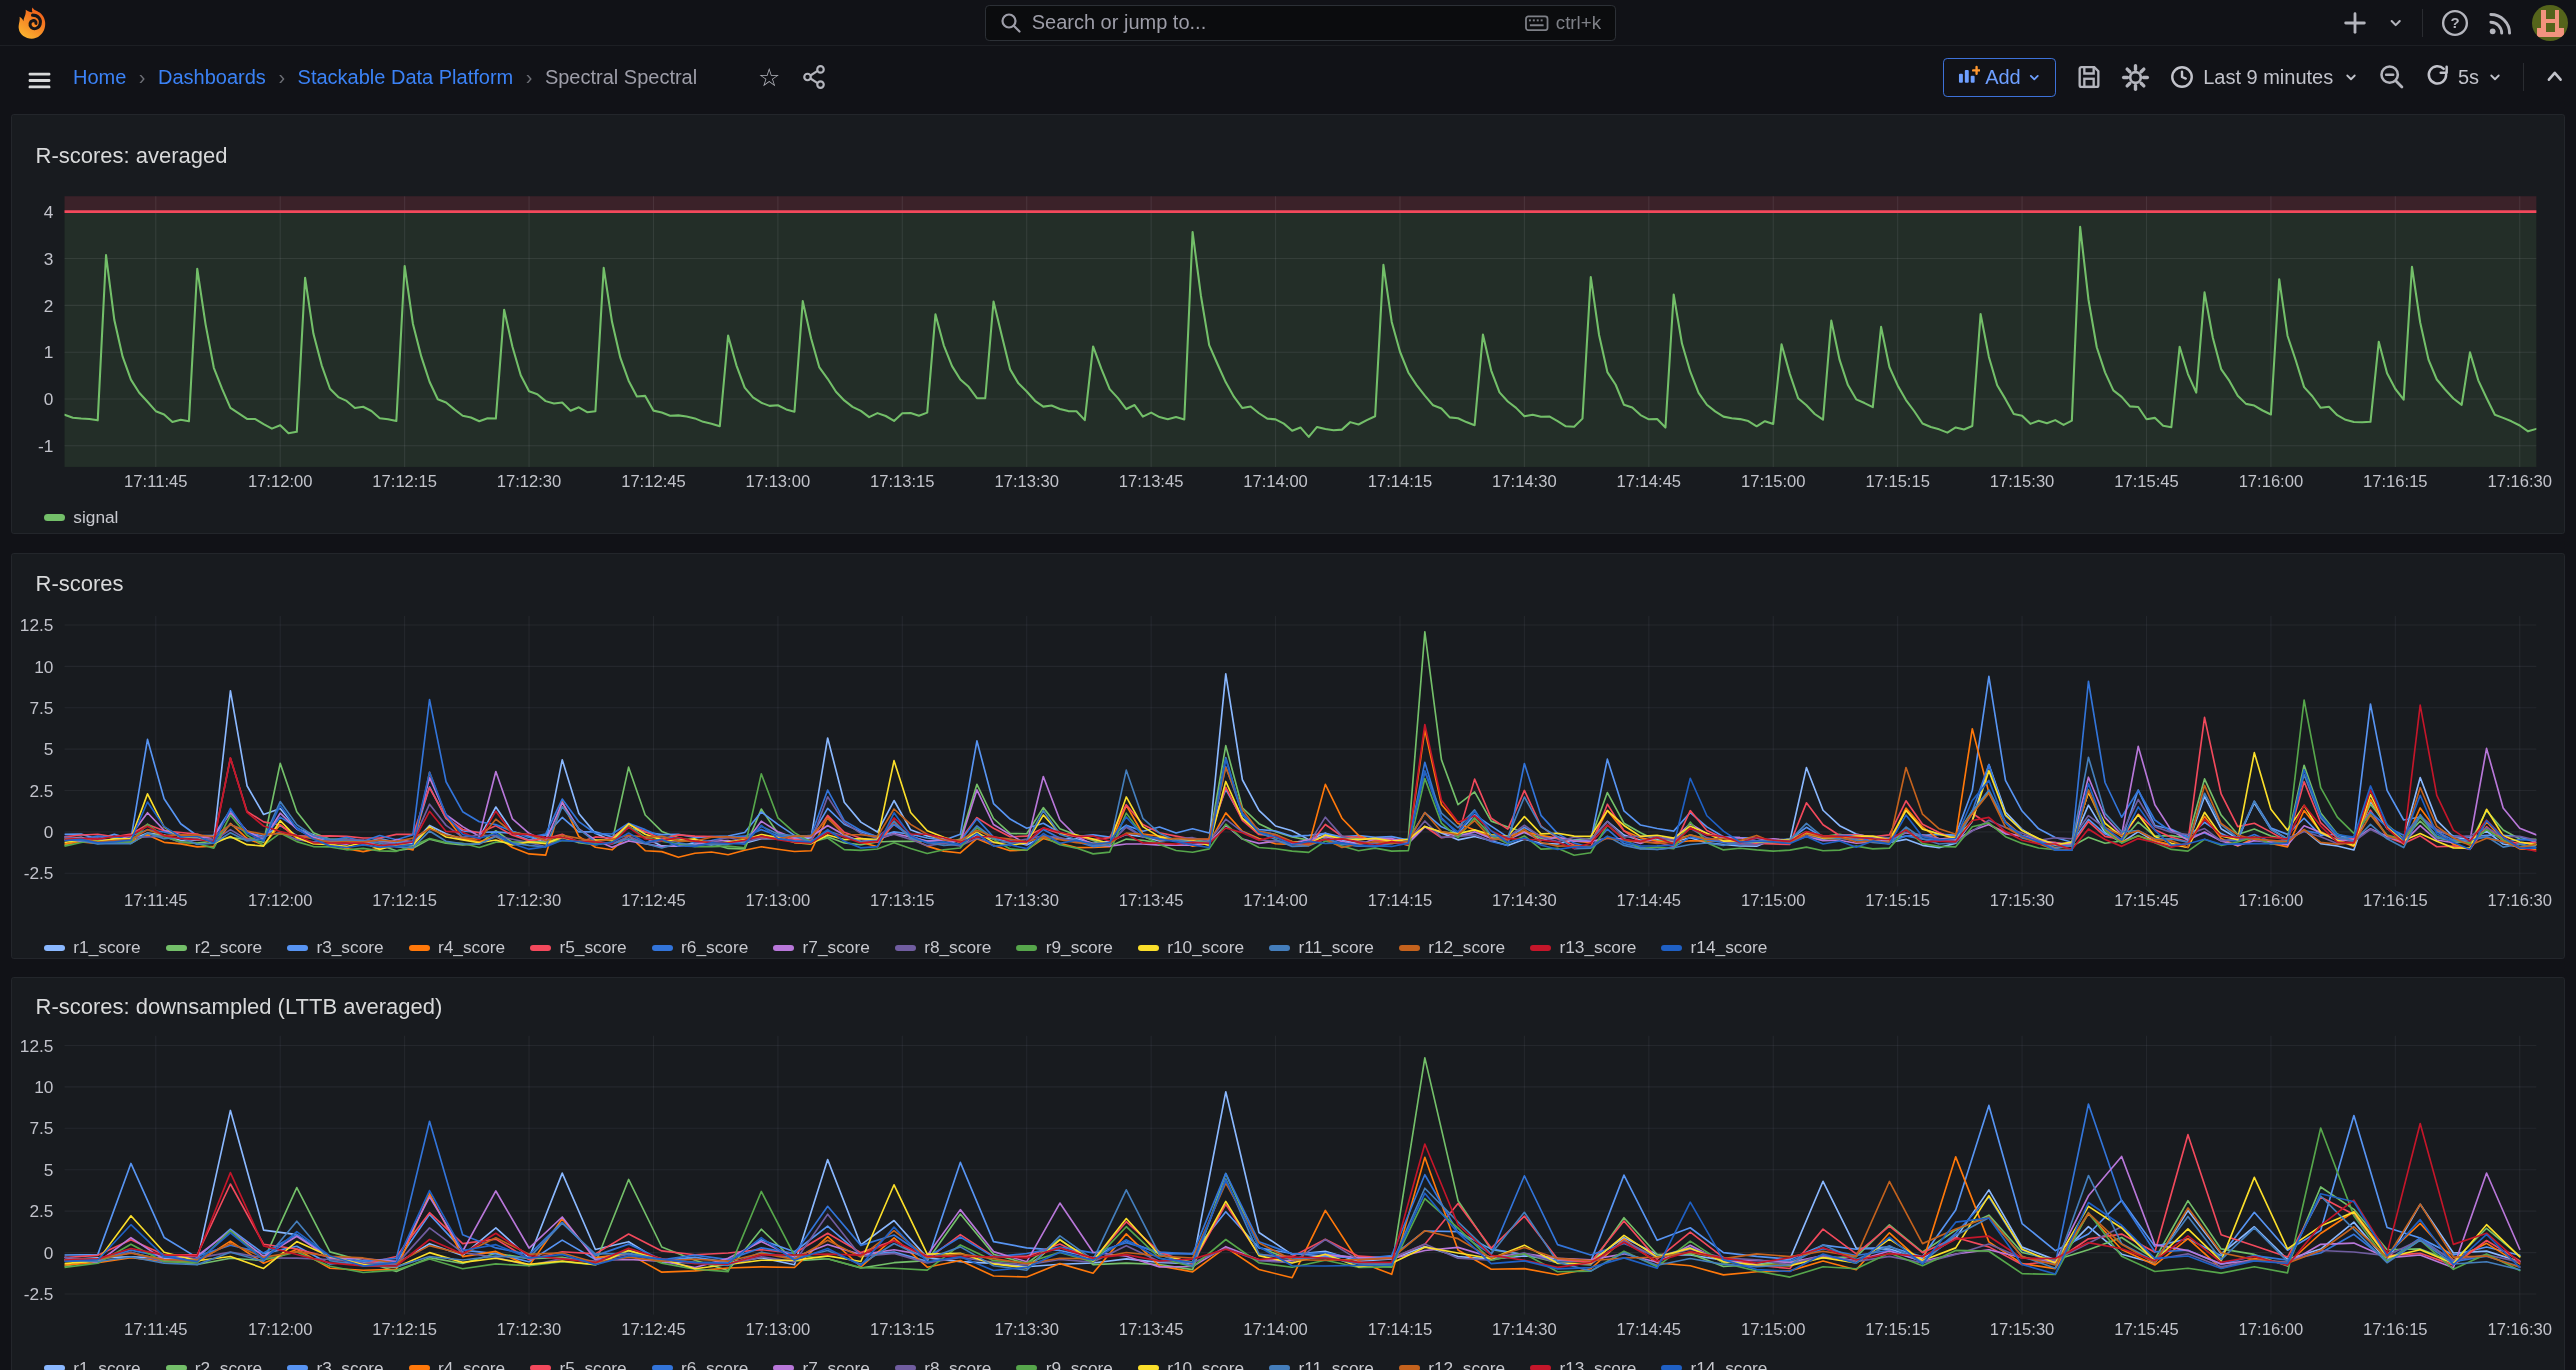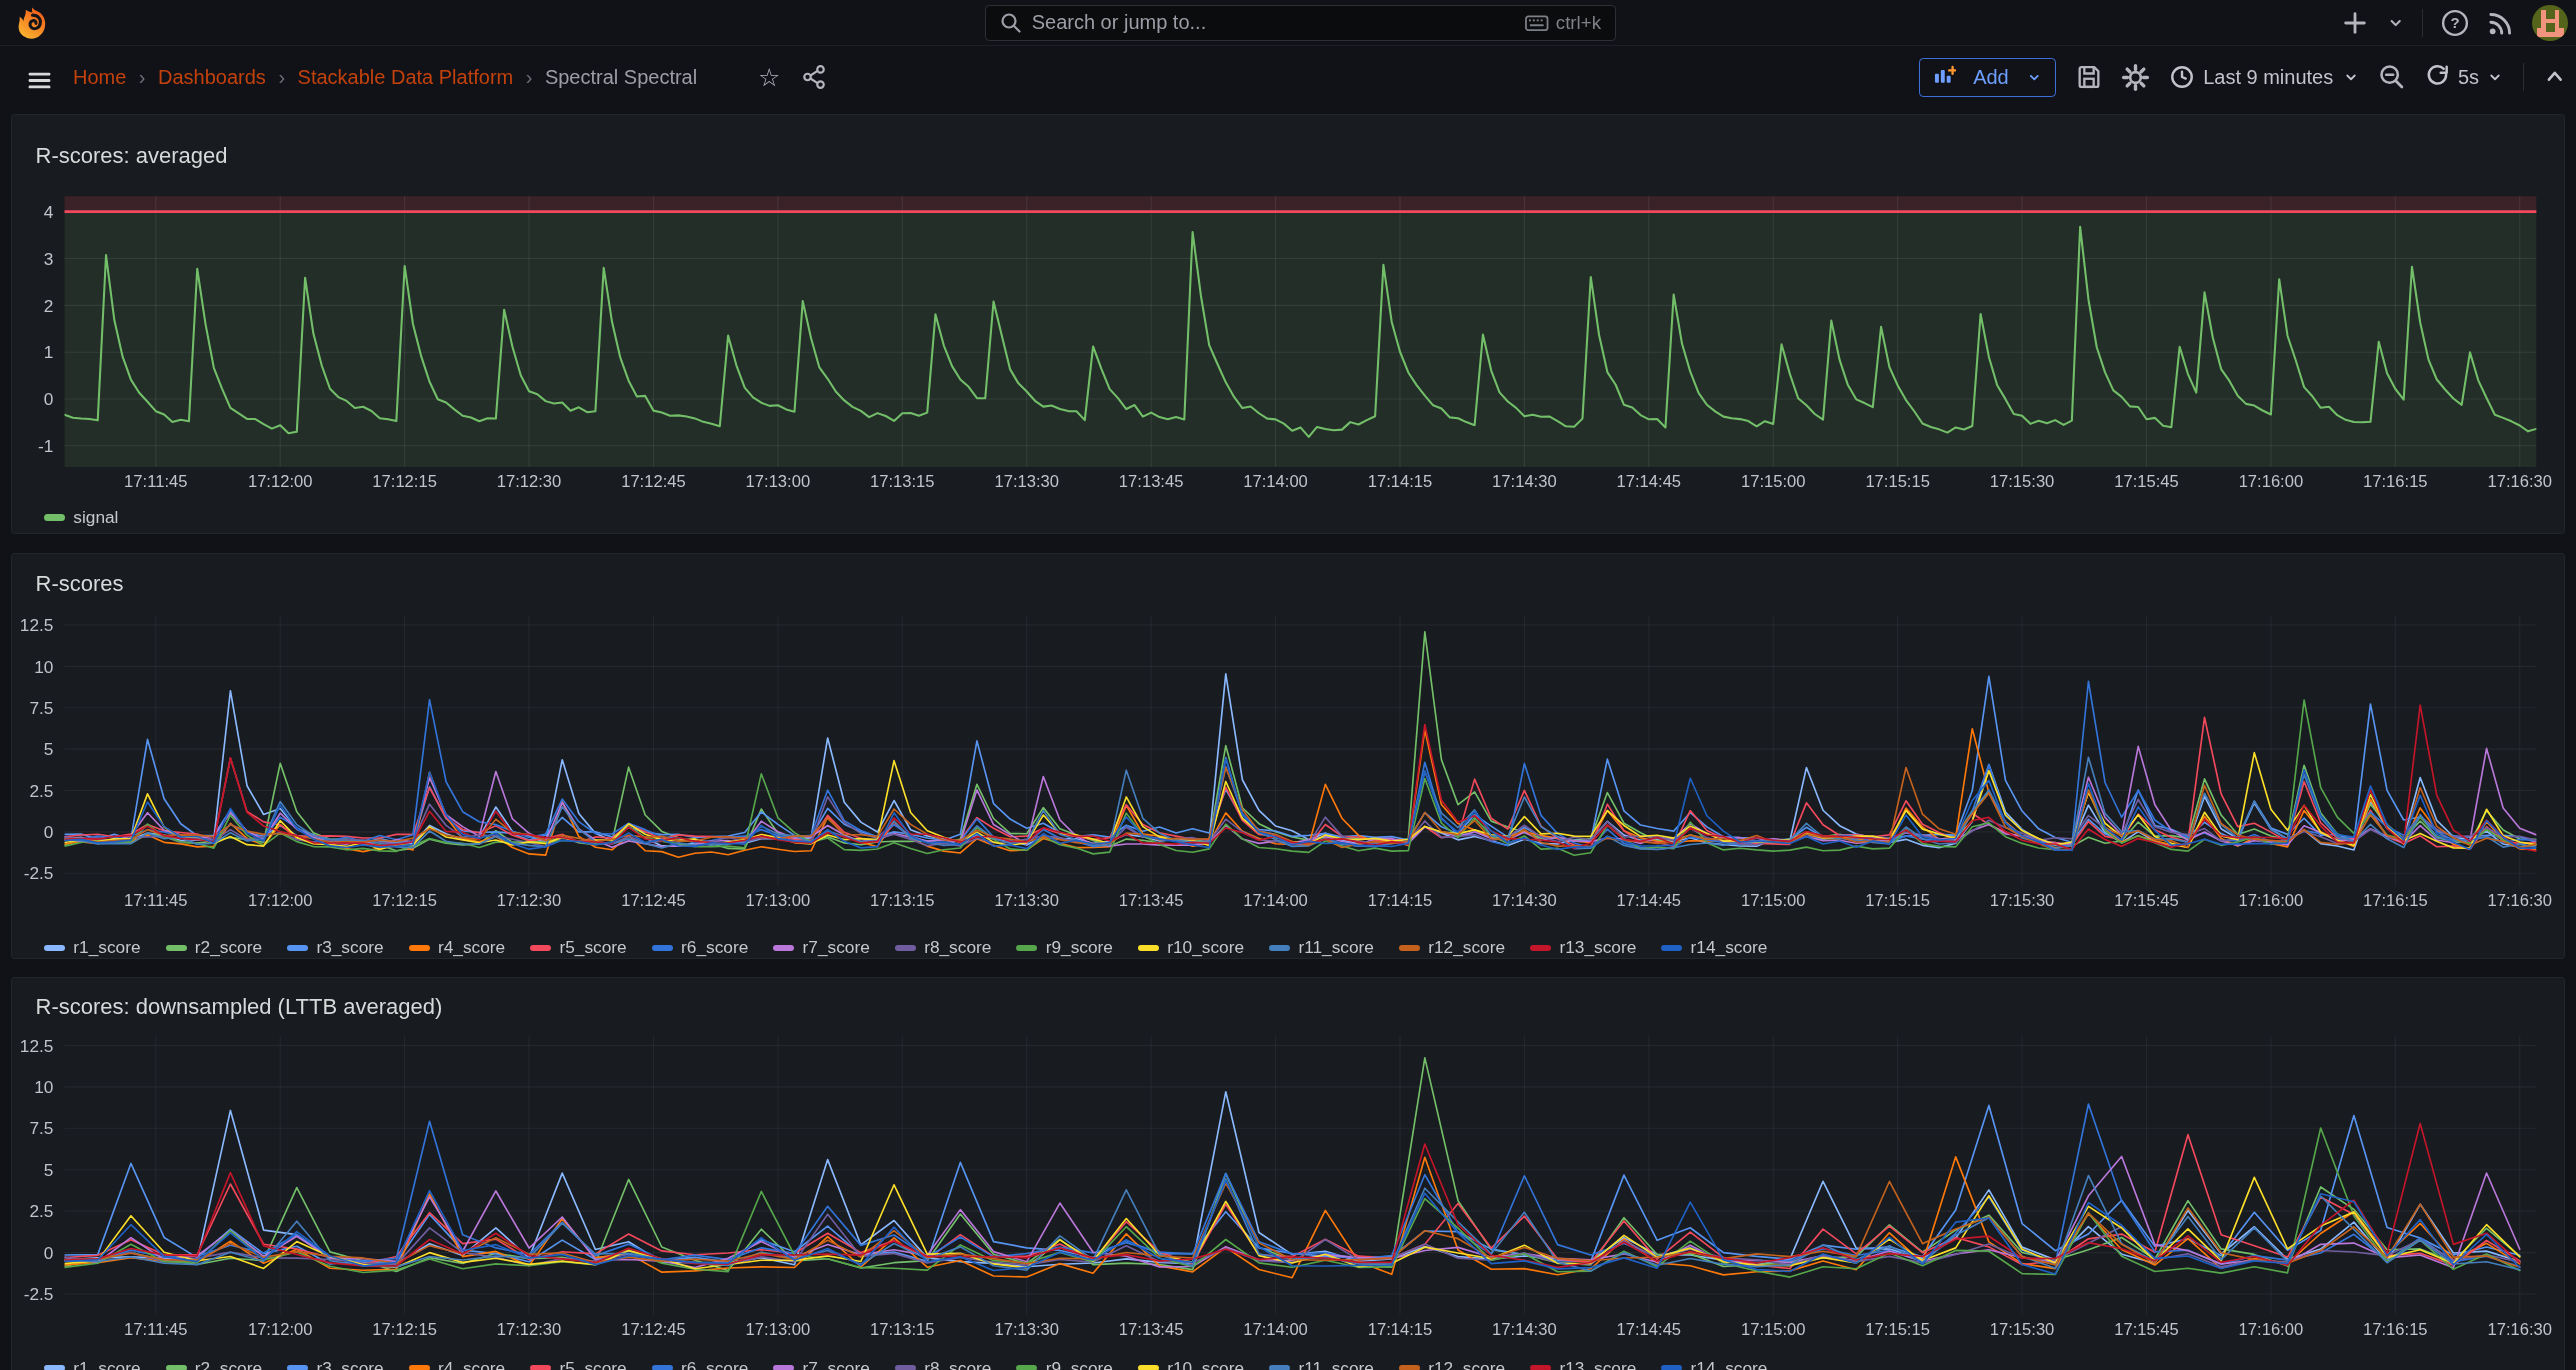--- a/index.html
+++ b/index.html
@@ -15,27 +15,27 @@
   .kbd{display:flex;align-items:center;gap:7px;color:#7e8087;font-size:18.7px}
   .tb-right{position:absolute;right:8.3px;top:0;height:46px;display:flex;align-items:center;gap:16.6px}
   .icon{display:inline-flex;align-items:center;justify-content:center;cursor:pointer}
   .vdiv{width:1.4px;height:28px;background:#2a2c31}
   .avatar{width:36px;height:36px;border-radius:50%;overflow:hidden;cursor:pointer}
   
   .toolbar{position:absolute;left:0;top:47px;width:2576px;height:60px;background:#111217;display:flex;align-items:center}
   .burger{position:absolute;left:25px;top:19.4px;cursor:pointer}
   .crumbs{position:absolute;left:73px;top:0;height:60px;display:flex;align-items:center;list-style:none;margin:0;padding:0}
   .crumbs li{display:flex;align-items:center;font-size:20px}
-  .crumbs .bc{color:#c2410c;cursor:pointer}
+  .crumbs .bc{color:#3b82f6;cursor:pointer}
   .crumbs li:last-child .bc{color:#9d9da8;cursor:default}
   .crumbs .sep{color:#6e7077;margin:0 12.5px;font-size:20px}
   .crumb-icons{position:absolute;left:758px;top:0;height:60px;display:flex;align-items:center;gap:21px}
   .star{font-size:25px;color:#b4b5bd;cursor:pointer}
   .tool-right{position:absolute;right:9.7px;top:0;height:60px;display:flex;align-items:center;gap:18.7px}
-  .addbtn{display:flex;align-items:center;gap:17px;height:39px;padding:0 12.5px;border:1.4px solid #3d71d9;
+  .addbtn{display:flex;align-items:center;gap:5px;height:39px;padding:0 12.5px;border:1.4px solid #3d71d9;
     border-radius:4.2px;color:#6e9fff;font-size:20px;font-weight:500;cursor:pointer;background:transparent}
   .trange{display:flex;align-items:center;gap:8.3px;color:#c2c3cb;font-size:20px;cursor:pointer}
   .r5s{display:flex;align-items:center;gap:7px;color:#c2c3cb;font-size:20px;cursor:pointer}
   
   main{position:absolute;left:11px;top:114px;width:2554px}
   .panel{position:relative;background:#181B1F;border:1.4px solid #23262b;border-radius:2.8px}
   .p1{height:420px;margin-bottom:19.4px}
   .p2{height:406px;margin-bottom:17.3px}
   .p3{height:415px}
   .panel h2{position:absolute;left:23.5px;margin:0;font-size:22px;font-weight:400;color:#d8d9da;cursor:pointer}

